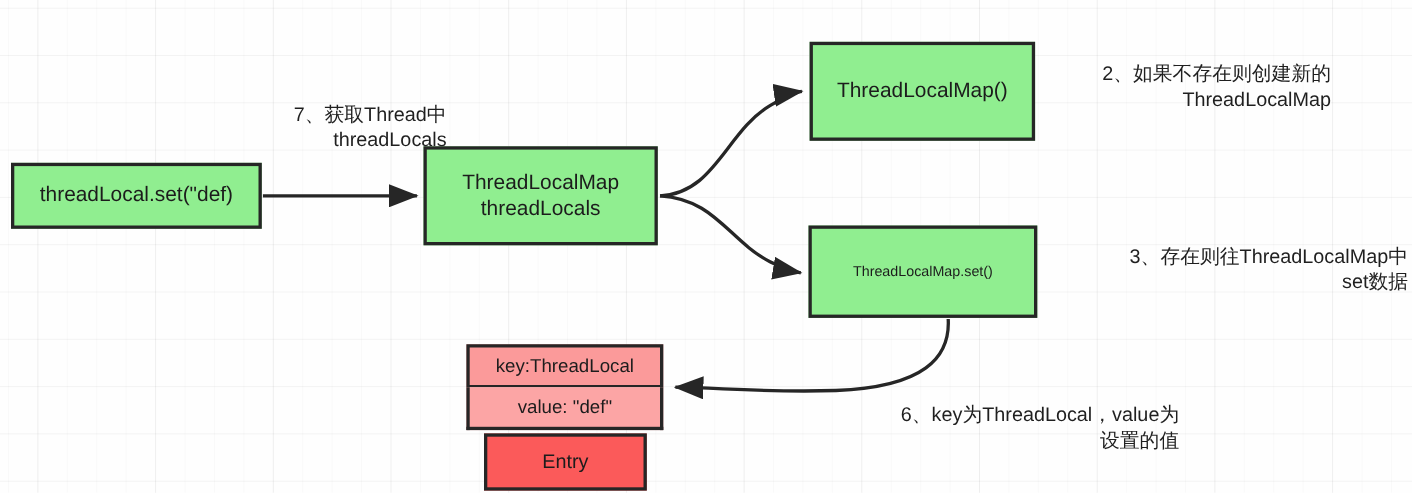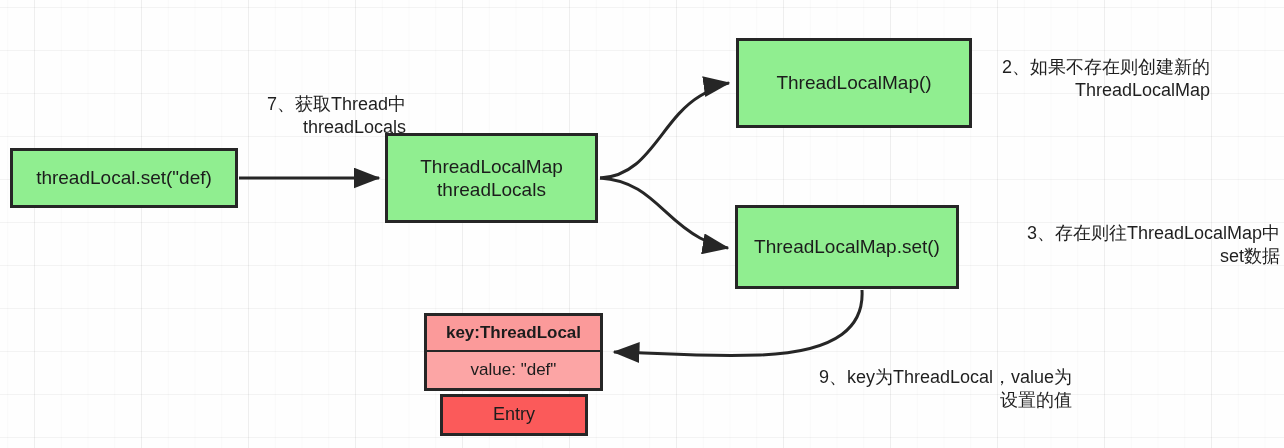--- a/index.html
+++ b/index.html
@@ -60,21 +60,20 @@
     line-height: 1.22;
     white-space: pre-line;
   }
 
   .node-green {
     background-color: #90ee90;
   }
 
   .node-pink {
     background-color: #fb9a9a;
-    font-weight: bold;
   }
 
   .node-pink-light {
     background-color: #fca5a5;
   }
 
   .node-red {
     background-color: #fb5a5a;
   }
 
@@ -98,31 +97,31 @@
     left: 385px;
     top: 133px;
     width: 213px;
     height: 90px;
     font-size: 19px;
   }
 
   #node-threadlocalmap-ctor {
     left: 736px;
     top: 38px;
-    width: 236px;
+    width: 205px;
     height: 90px;
     font-size: 19px;
   }
 
   #node-threadlocalmap-set {
     left: 735px;
     top: 205px;
-    width: 224px;
+    width: 208px;
     height: 84px;
-    font-size: 19px;
+    font-size: 13px;
   }
 
   #entry-key-row {
     left: 424px;
     top: 313px;
     width: 179px;
     height: 39px;
     font-size: 17px;
     border-bottom-width: 2px;
   }
@@ -133,21 +132,21 @@
     width: 179px;
     height: 39px;
     font-size: 17px;
     border-top-width: 0;
   }
 
   #entry-label-row {
     left: 440px;
     top: 394px;
     width: 148px;
-    height: 42px;
+    height: 52px;
     font-size: 18px;
   }
 
   #annotation-1 {
     left: 228px;
     top: 93px;
     width: 178px;
     font-size: 18px;
   }
 
@@ -210,16 +209,16 @@
 
   <div class="annotation" id="annotation-1">7、获取Thread中
 threadLocals</div>
 
   <div class="annotation" id="annotation-2">2、如果不存在则创建新的
 ThreadLocalMap</div>
 
   <div class="annotation" id="annotation-3">3、存在则往ThreadLocalMap中
 set数据</div>
 
-  <div class="annotation" id="annotation-4">9、key为ThreadLocal，value为
+  <div class="annotation" id="annotation-4">6、key为ThreadLocal，value为
 设置的值</div>
 
 </div>
 
 </body></html>

